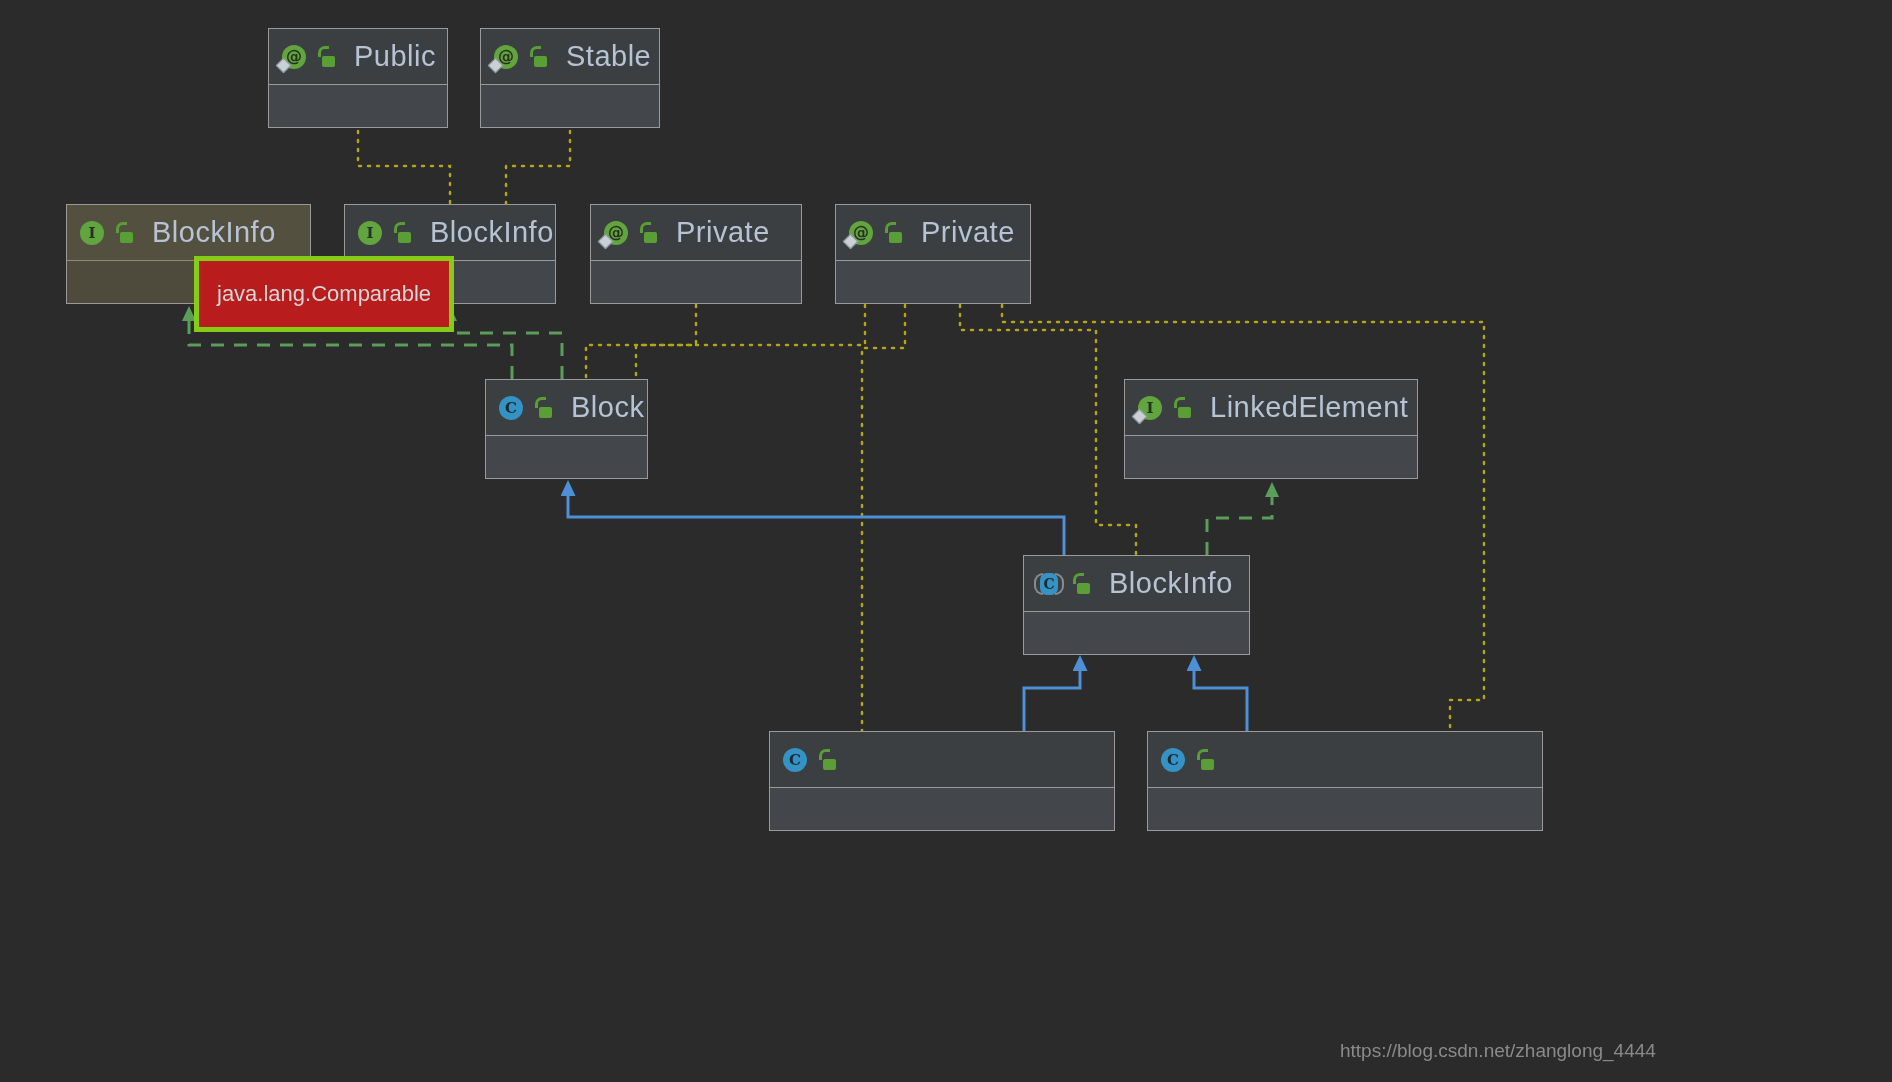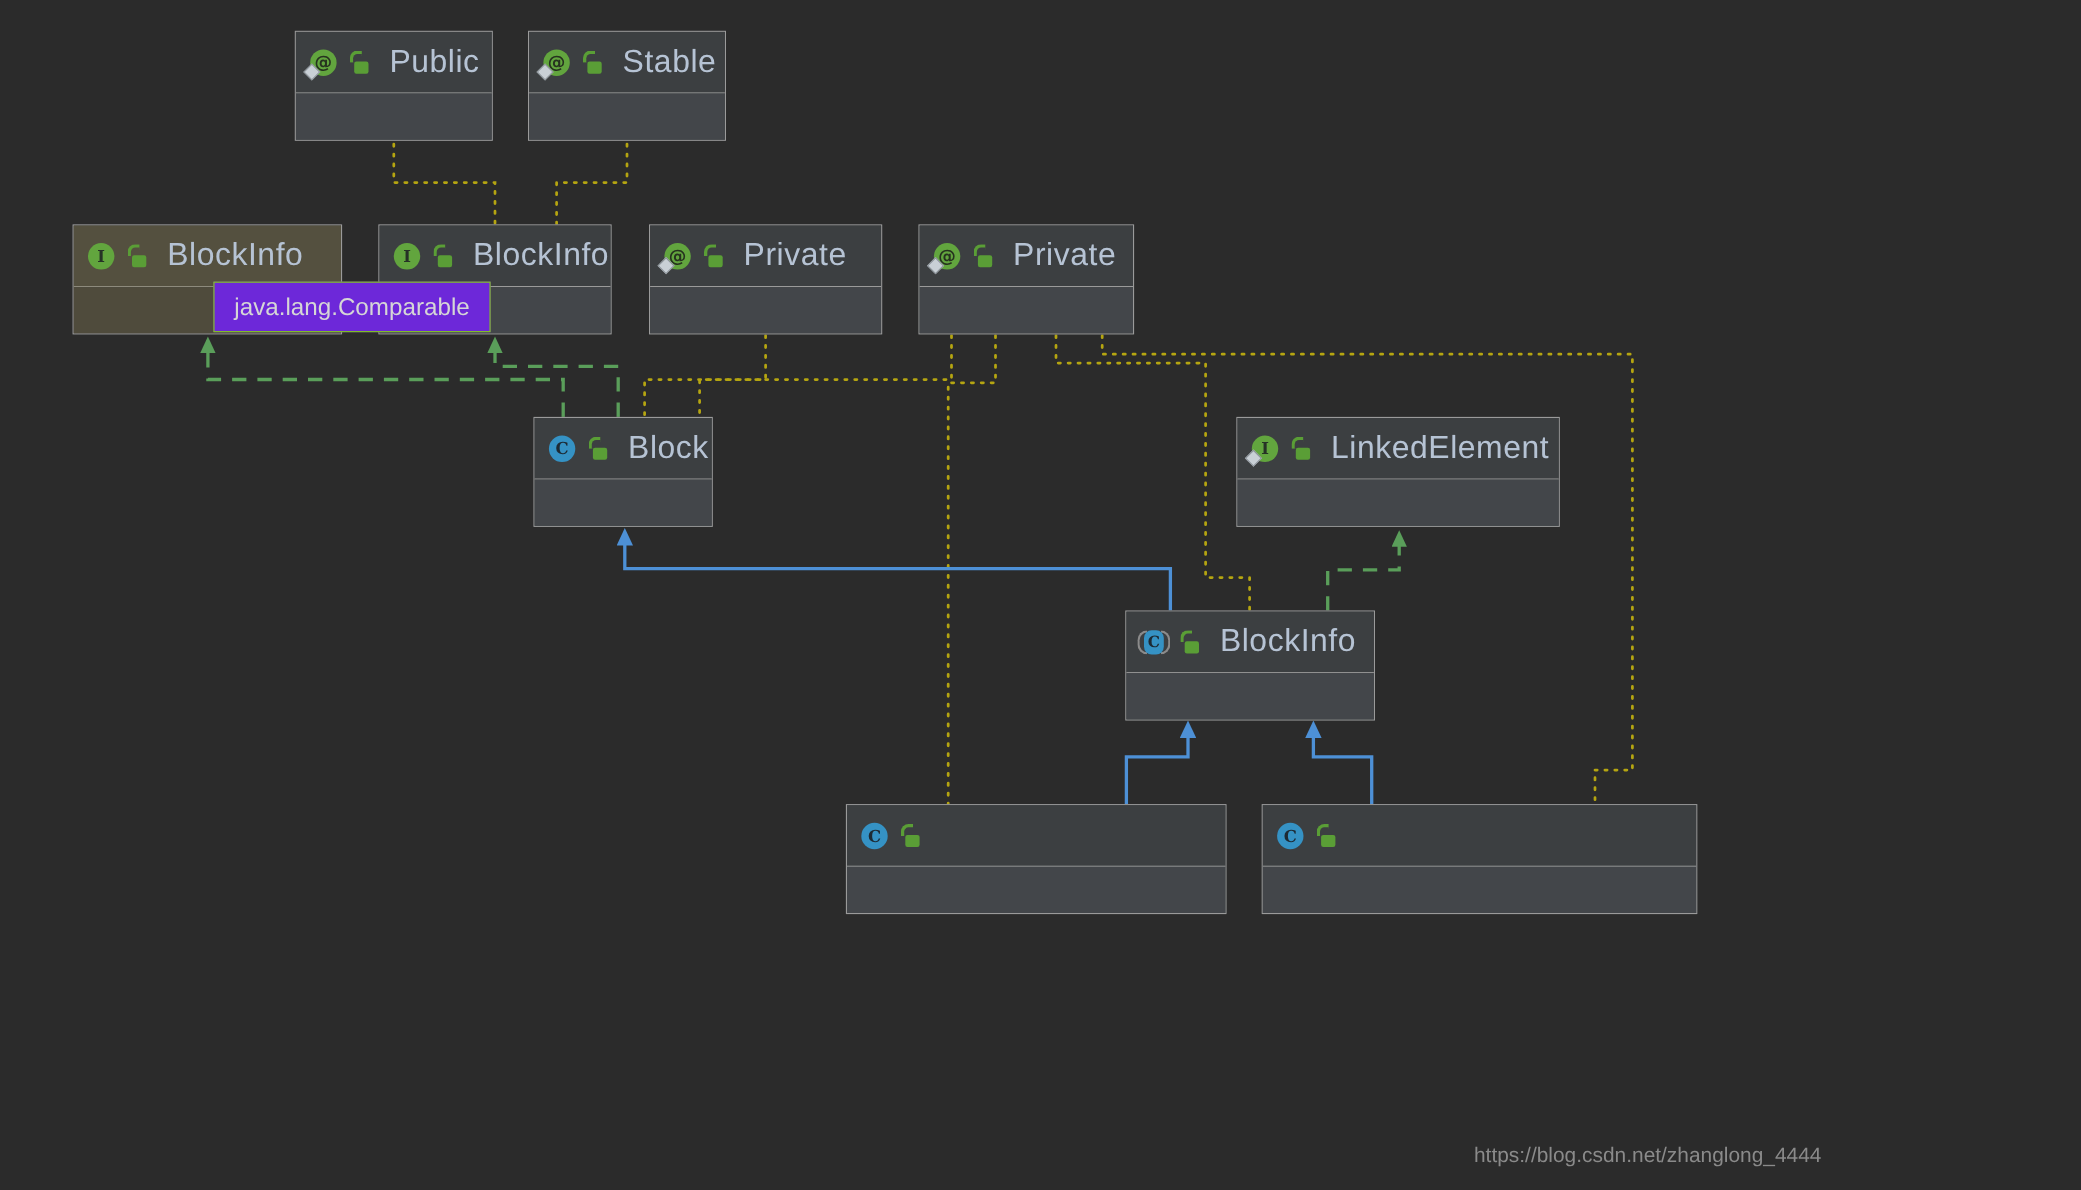--- a/index.html
+++ b/index.html
@@ -129,26 +129,26 @@
     position: absolute;
     left: 6px; top: 10px;
     width: 13px; height: 11px;
     background: #5a9e36;
     border-radius: 2px;
   }
 
   
   .tooltip {
     position: absolute;
-    background: #6d28d9;
+    background: #b91c1c;
     color: #d6d6d6;
     font-family: "Liberation Sans", sans-serif;
     font-size: 22px;
-    padding: 9px 18px;
-    border: 1px solid #84cc16;
+    padding: 20px 18px;
+    border: 5px solid #84cc16;
     white-space: nowrap;
     z-index: 40;
   }
   .watermark {
     position: absolute;
     color: #8a8a8a;
     font-family: "Liberation Sans", sans-serif;
     font-size: 19px;
     white-space: nowrap;
     text-align: center;

